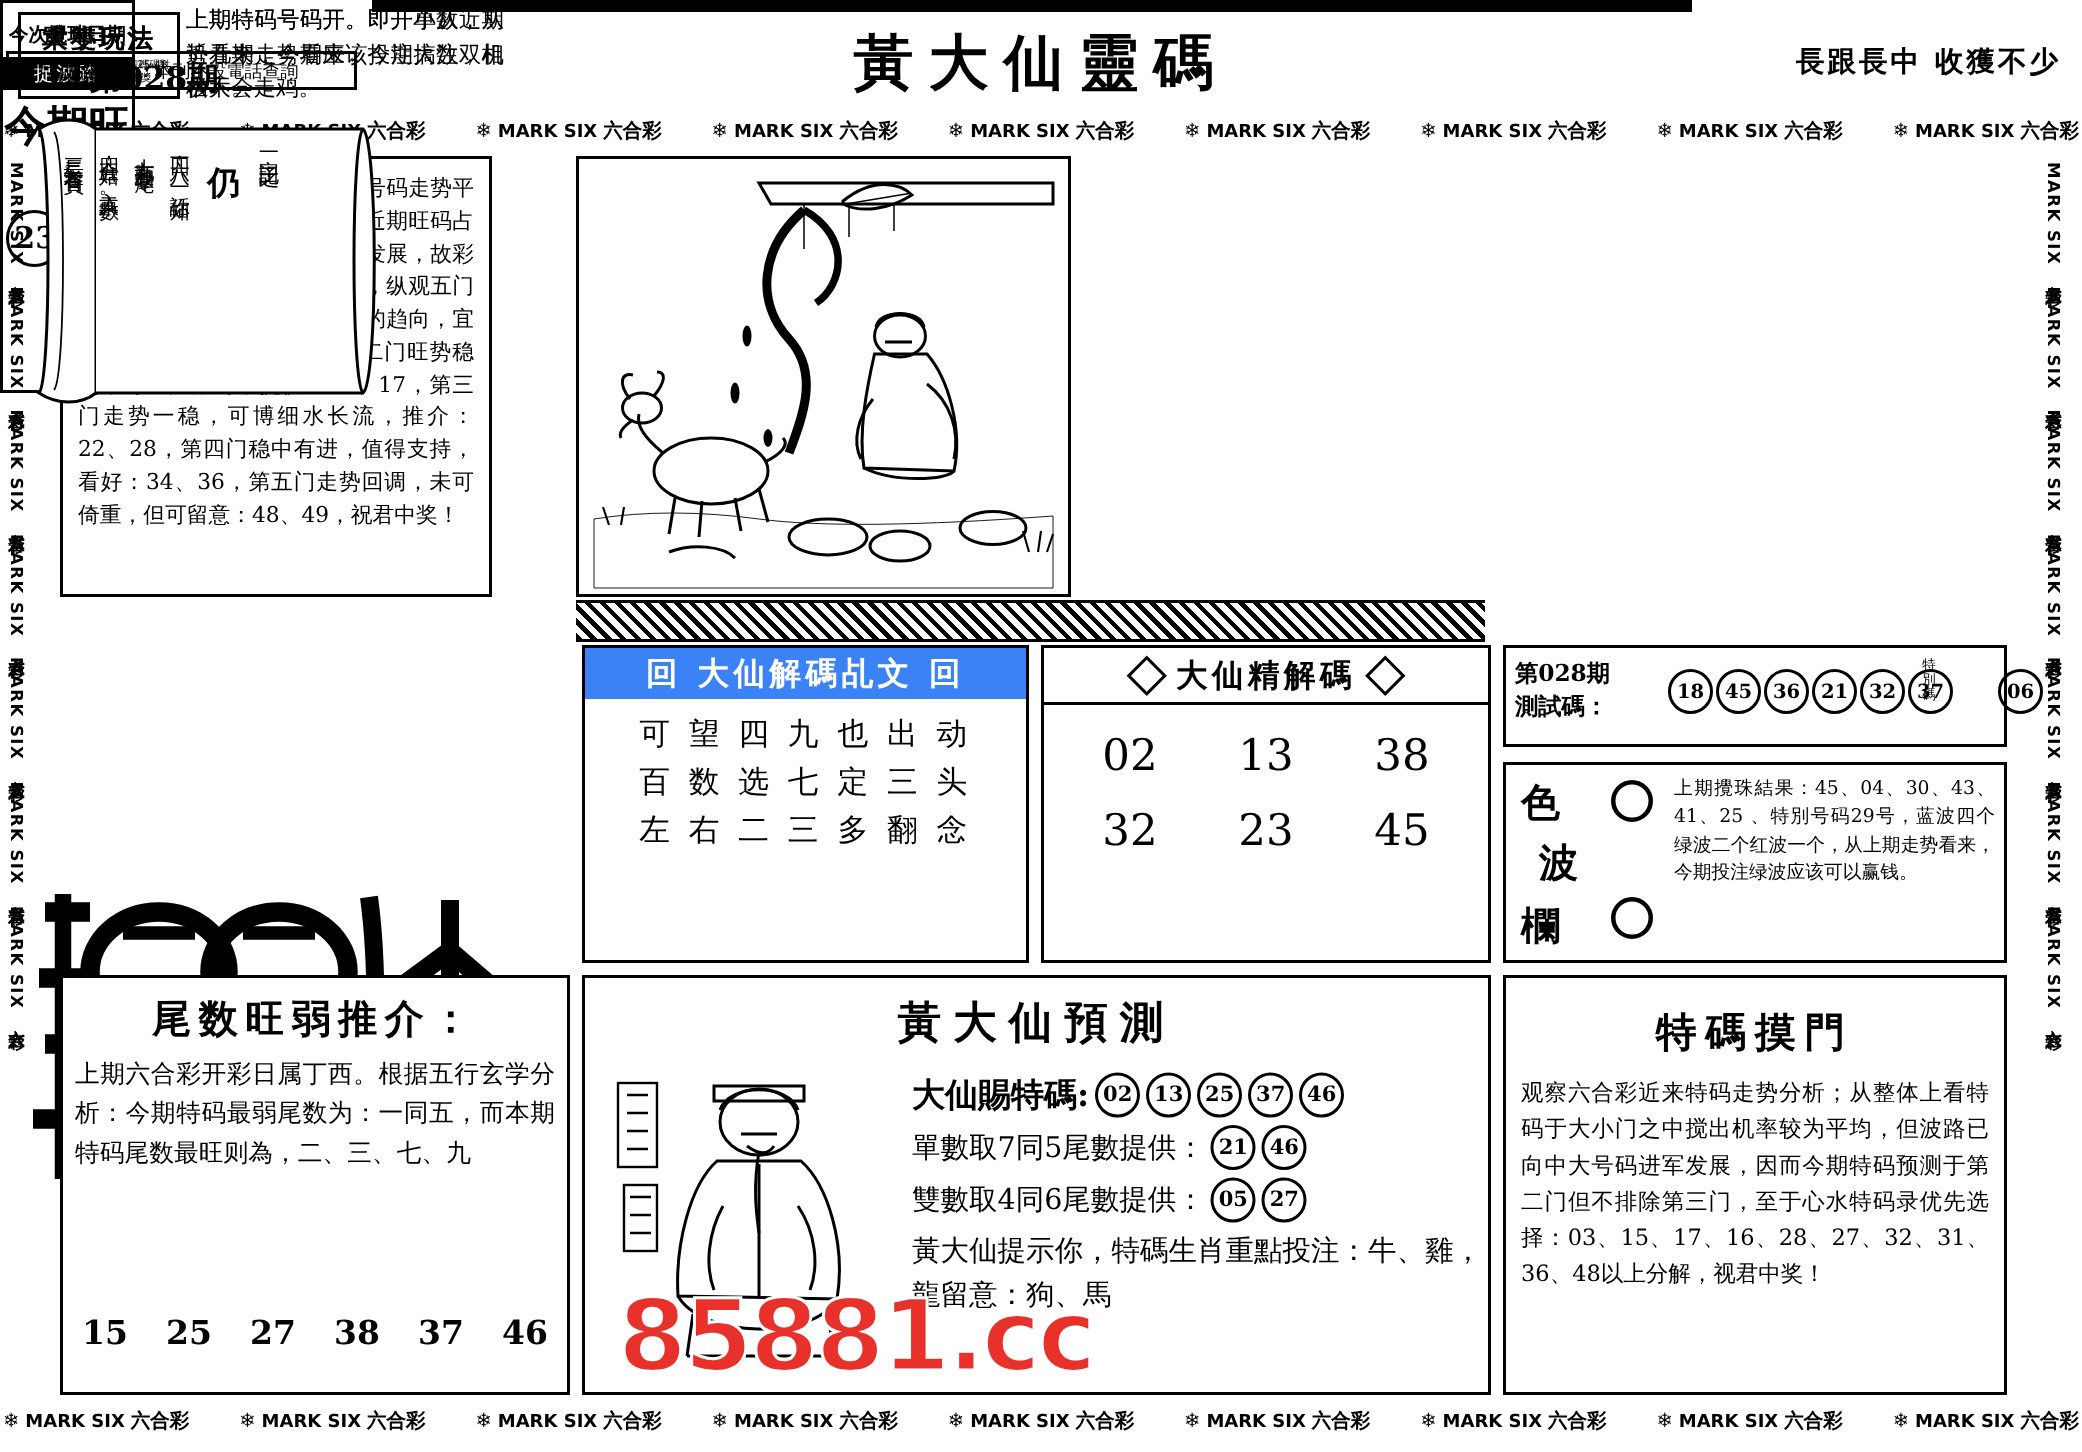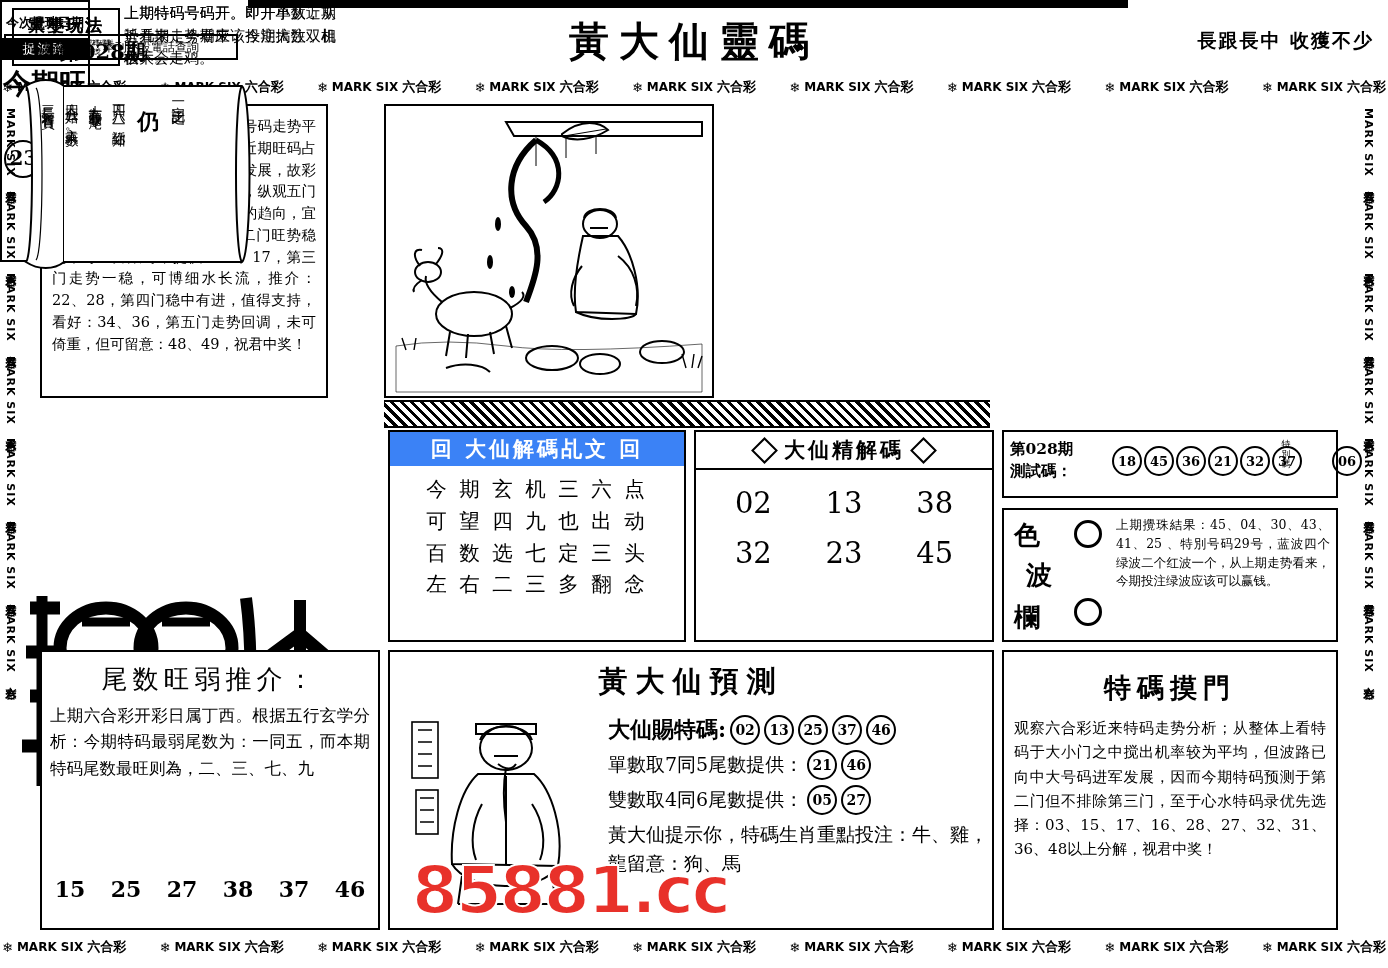--- a/index.html
+++ b/index.html
@@ -101,21 +101,21 @@
   
   #sebo{left:1002px;top:508px;width:336px;height:134px;}
   .sb-left{position:absolute;left:8px;top:6px;width:92px;height:118px;}
   .sb-left .c{font-size:26px;font-weight:bold;font-family:"DejaVu Serif",serif;}
   .sb-circ{width:22px;height:22px;border:3px solid #000;border-radius:50%;position:absolute;}
   .sb-text{position:absolute;left:112px;top:6px;width:214px;font-size:12.5px;line-height:1.5;
      font-family:"DejaVu Serif",serif;text-align:justify;}
 
   
   #weishu{left:40px;top:650px;width:340px;height:280px;}
-  .ws-title{font-size:26px;font-weight:normal;font-family:"DejaVu Serif",serif;text-align:center;
+  .ws-title{font-size:26px;font-weight:bold;font-family:"DejaVu Serif",serif;text-align:center;
      letter-spacing:5px;padding-top:10px;}
   .ws-body{padding:6px 8px 0 8px;font-size:16.5px;line-height:1.6;font-family:"DejaVu Serif",serif;text-align:justify;}
   .ws-nums{position:absolute;left:0;bottom:26px;width:100%;display:flex;justify-content:space-around;
      font-size:22px;font-weight:bold;font-family:"DejaVu Serif",serif;}
 
   
   #yuce{left:388px;top:650px;width:606px;height:280px;}
   .yc-title{text-align:center;font-size:29px;font-weight:bold;font-family:"DejaVu Serif",serif;
      letter-spacing:8px;padding-top:10px;}
   .yc-row{font-size:19px;font-family:"DejaVu Serif",serif;display:flex;align-items:center;gap:4px;margin:5px 0;}
@@ -386,21 +386,20 @@
     <div class="tagbox">
       <div class="t1">大小玩法</div>
       <div class="t2">1單1、4單1-24系大，25-48系長。單49系頭打</div>
     </div>
     <div class="playtext">上期特码号码开。即开小从近期势看来，今期应该投注大数，相信不会走鸡。</div>
   </div>
 
   <div class="box" id="jiema">
     <div class="blkhead">回 大仙解碼乩文 回</div>
     <div class="jlines">
-      <div>今 期 玄 机 三 六 点</div>
       <div>可 望 四 九 也 出 动</div>
       <div>百 数 选 七 定 三 头</div>
       <div>左 右 二 三 多 翻 念</div>
     </div>
   </div>
 
   <div class="box" id="jingjie">
     <div class="jjhead">
       <span class="diamond"></span>
       <span>大仙精解碼</span>

